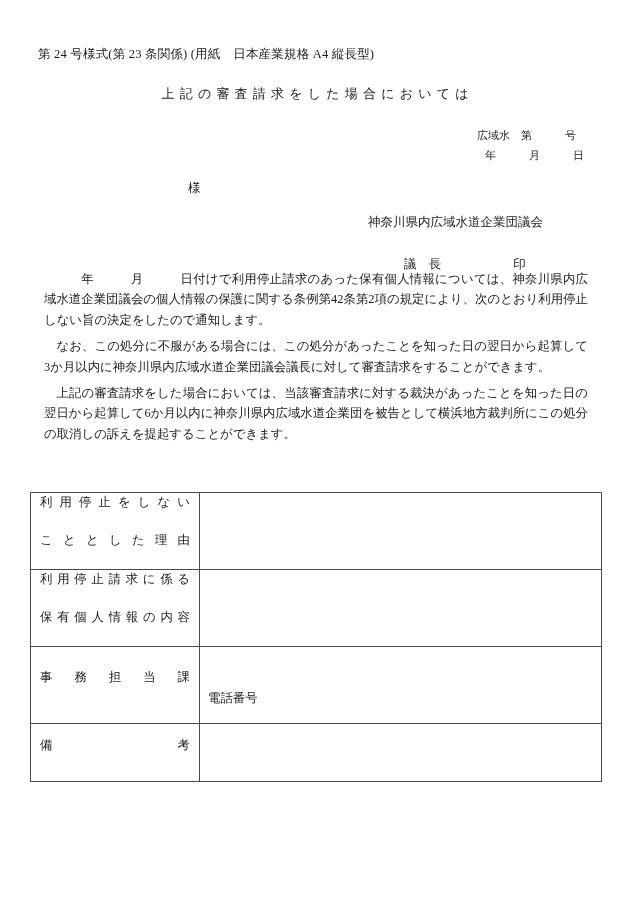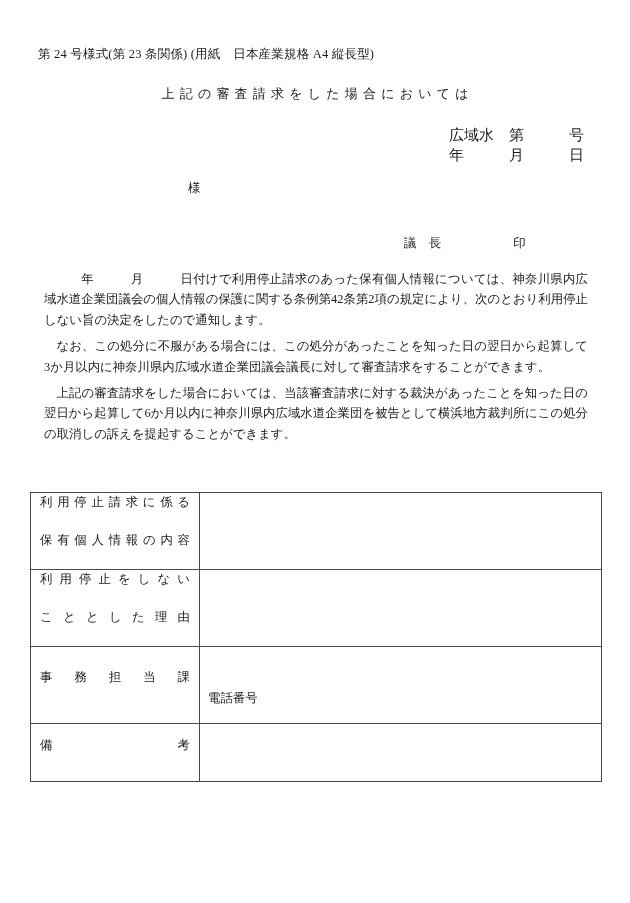--- a/index.html
+++ b/index.html
@@ -45,23 +45,23 @@
     letter-spacing: 5.2px;
     text-indent: 5.2px;
     white-space: nowrap;
   }
 
   
   .doc-meta {
     position: absolute;
     right: 46px;
     top: 125px;
-    font-size: 15px;
+    font-size: 11px;
     line-height: 20px;
-    text-align: right;
+    text-align: center;
   }
   .doc-meta .row {
     white-space: pre;
     display: block;
   }
   .doc-meta .row.date {
     padding-left: 16px;
   }
 
   
@@ -167,53 +167,54 @@
   <div class="doc-title">上記の審査請求をした場合においては</div>
 
   <div class="doc-meta">
     <span class="row">広域水　第　　　号</span>
     <span class="row date">年　　　月　　　日</span>
   </div>
 
   <div class="recipient">様</div>
 
   <div class="issuer">
+    <span class="org">神奈川県内広域水道企業団議会</span>
     <span class="title-line">
       <span>議　長</span><span class="seal">印</span>
     </span>
   </div>
 
   <div class="body-text">
     <p class="lead"><span class="datefill">　　　年　　　月　　　</span><span>日付けで利用停止請求のあった保有個人情報については、神奈川県内広域水道企業団議会の個人情報の保護に関する条例第42条第2項の規定により、次のとおり利用停止しない旨の決定をしたので通知します。</span></p>
     <p>なお、この処分に不服がある場合には、この処分があったことを知った日の翌日から起算して3か月以内に神奈川県内広域水道企業団議会議長に対して審査請求をすることができます。</p>
     <p>上記の審査請求をした場合においては、当該審査請求に対する裁決があったことを知った日の翌日から起算して6か月以内に神奈川県内広域水道企業団を被告として横浜地方裁判所にこの処分の取消しの訴えを提起することができます。</p>
   </div>
 
   <table class="form-table">
     <tbody>
       <tr style="height:59px;">
         <td class="label">
           <span class="lbl-inner">
+            <span class="dist">利用停止をしない</span>
+            <span class="dist">こととした理由</span>
+          </span>
+        </td>
+        <td class="value"></td>
+      </tr>
+
+      <tr style="height:59px;">
+        <td class="label">
+          <span class="lbl-inner">
             <span class="dist">利用停止請求に係る</span>
             <span class="dist">保有個人情報の内容</span>
           </span>
         </td>
         <td class="value"></td>
       </tr>
 
-      <tr style="height:59px;">
-        <td class="label">
-          <span class="lbl-inner">
-            <span class="dist">利用停止をしない</span>
-            <span class="dist">こととした理由</span>
-          </span>
-        </td>
-        <td class="value"></td>
-      </tr>
-
       <tr style="height:56px;">
         <td class="label">
           <span class="dist">事務担当課</span>
         </td>
         <td class="value">
           <span class="value-bottom">電話番号</span>
         </td>
       </tr>
 
       <tr style="height:58px;">

